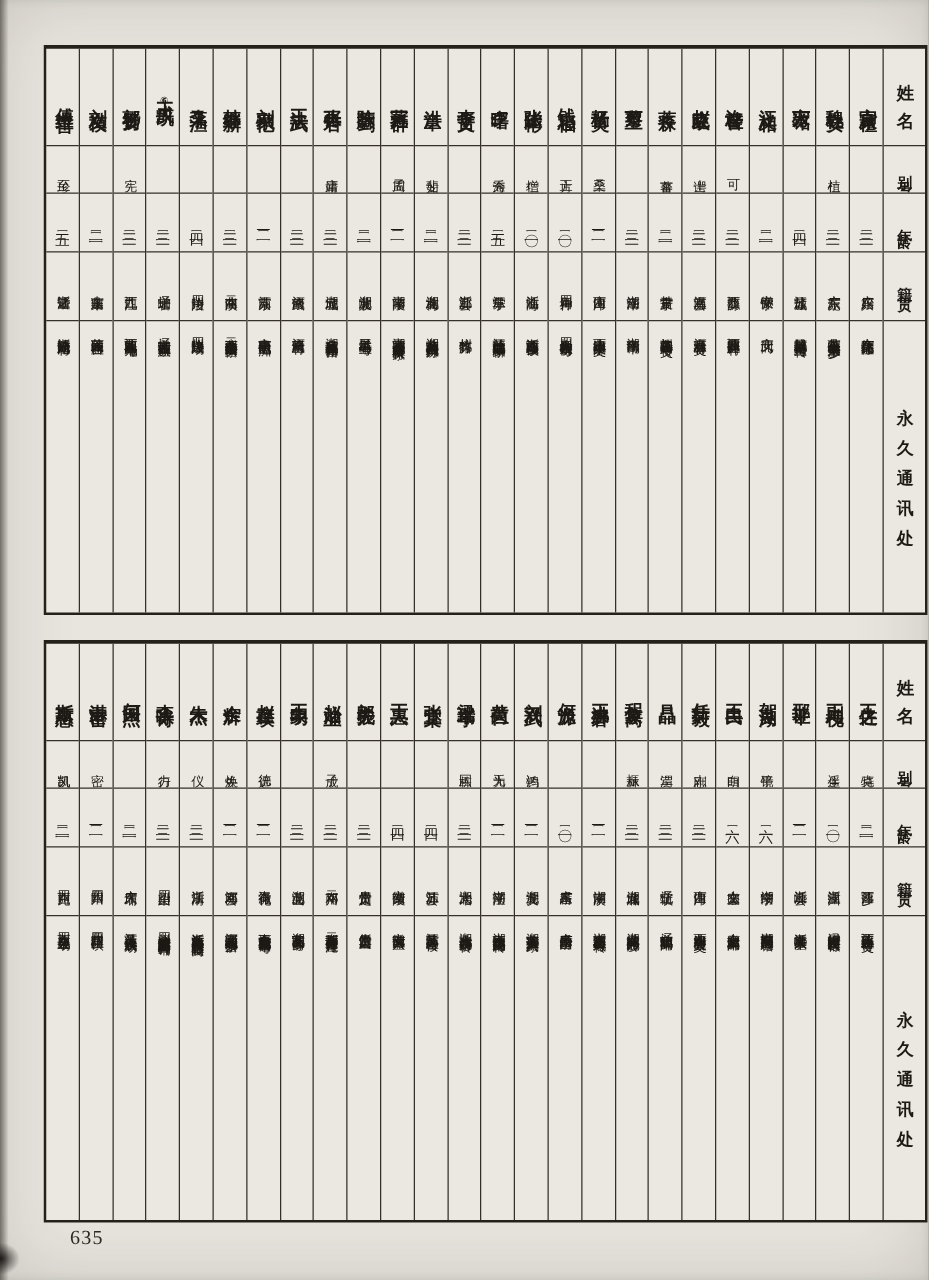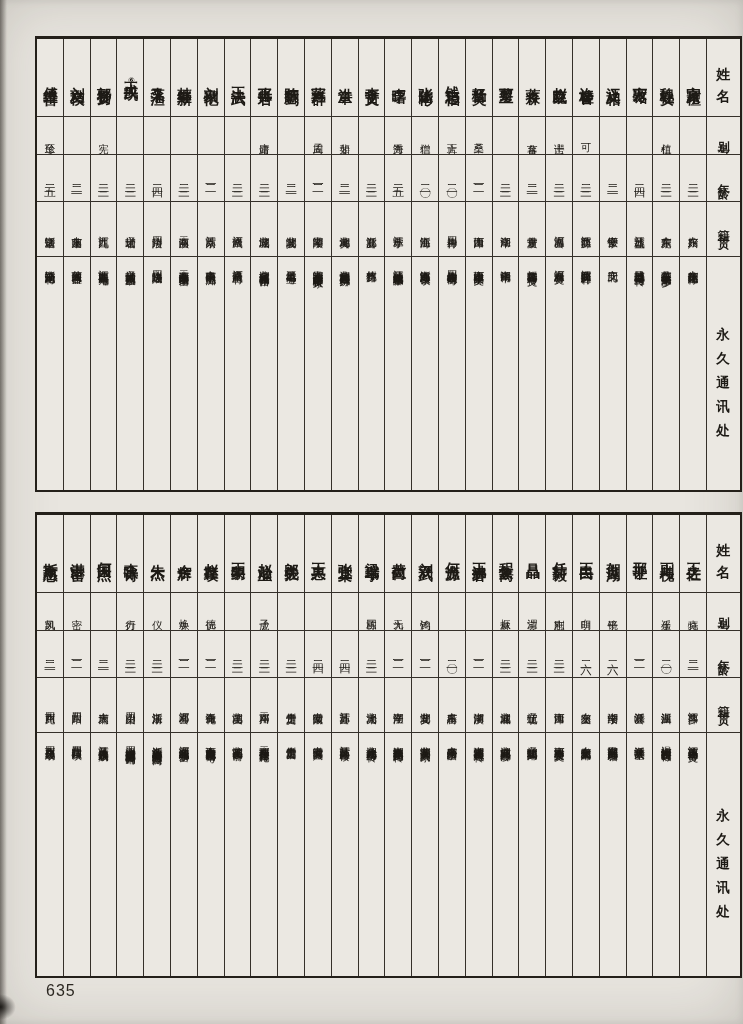--- a/index.html
+++ b/index.html
@@ -45,22 +45,22 @@
   .alias-text   { font-size:10.5px; letter-spacing:1px; }
   .age-text     { font-size:11.5px; letter-spacing:2px; }
   .native-text  { font-size:10.5px; letter-spacing:0.5px; }
   .address-text { font-size:10.5px; letter-spacing:0.5px; max-height:100%; }
   .mark { font-size:8px; letter-spacing:0; }
   .hdr-name   { font-size:14px; font-weight:700; letter-spacing:22px; }
   .hdr-small  { font-size:12px; font-weight:700; letter-spacing:5px;  }
   .hdr-native { font-size:12px; font-weight:700; letter-spacing:9px;  }
   .hdr-addr   { font-size:13.5px; font-weight:700; letter-spacing:24px; }
   .page-number {
-    position:absolute; left:46px; top:982px;
-    font-family:Liberation Sans, sans-serif; font-size:16px; color:#2c2822;
+    position:absolute; left:56px; top:982px;
+    font-family:Liberation Serif, serif; font-size:16px; color:#2c2822;
     letter-spacing:1px;
   }
 </style>
 </head>
 <body>
 
 <div class="page">
 
   <div class="edge-smear"></div>
   <div class="corner-blot"></div>

